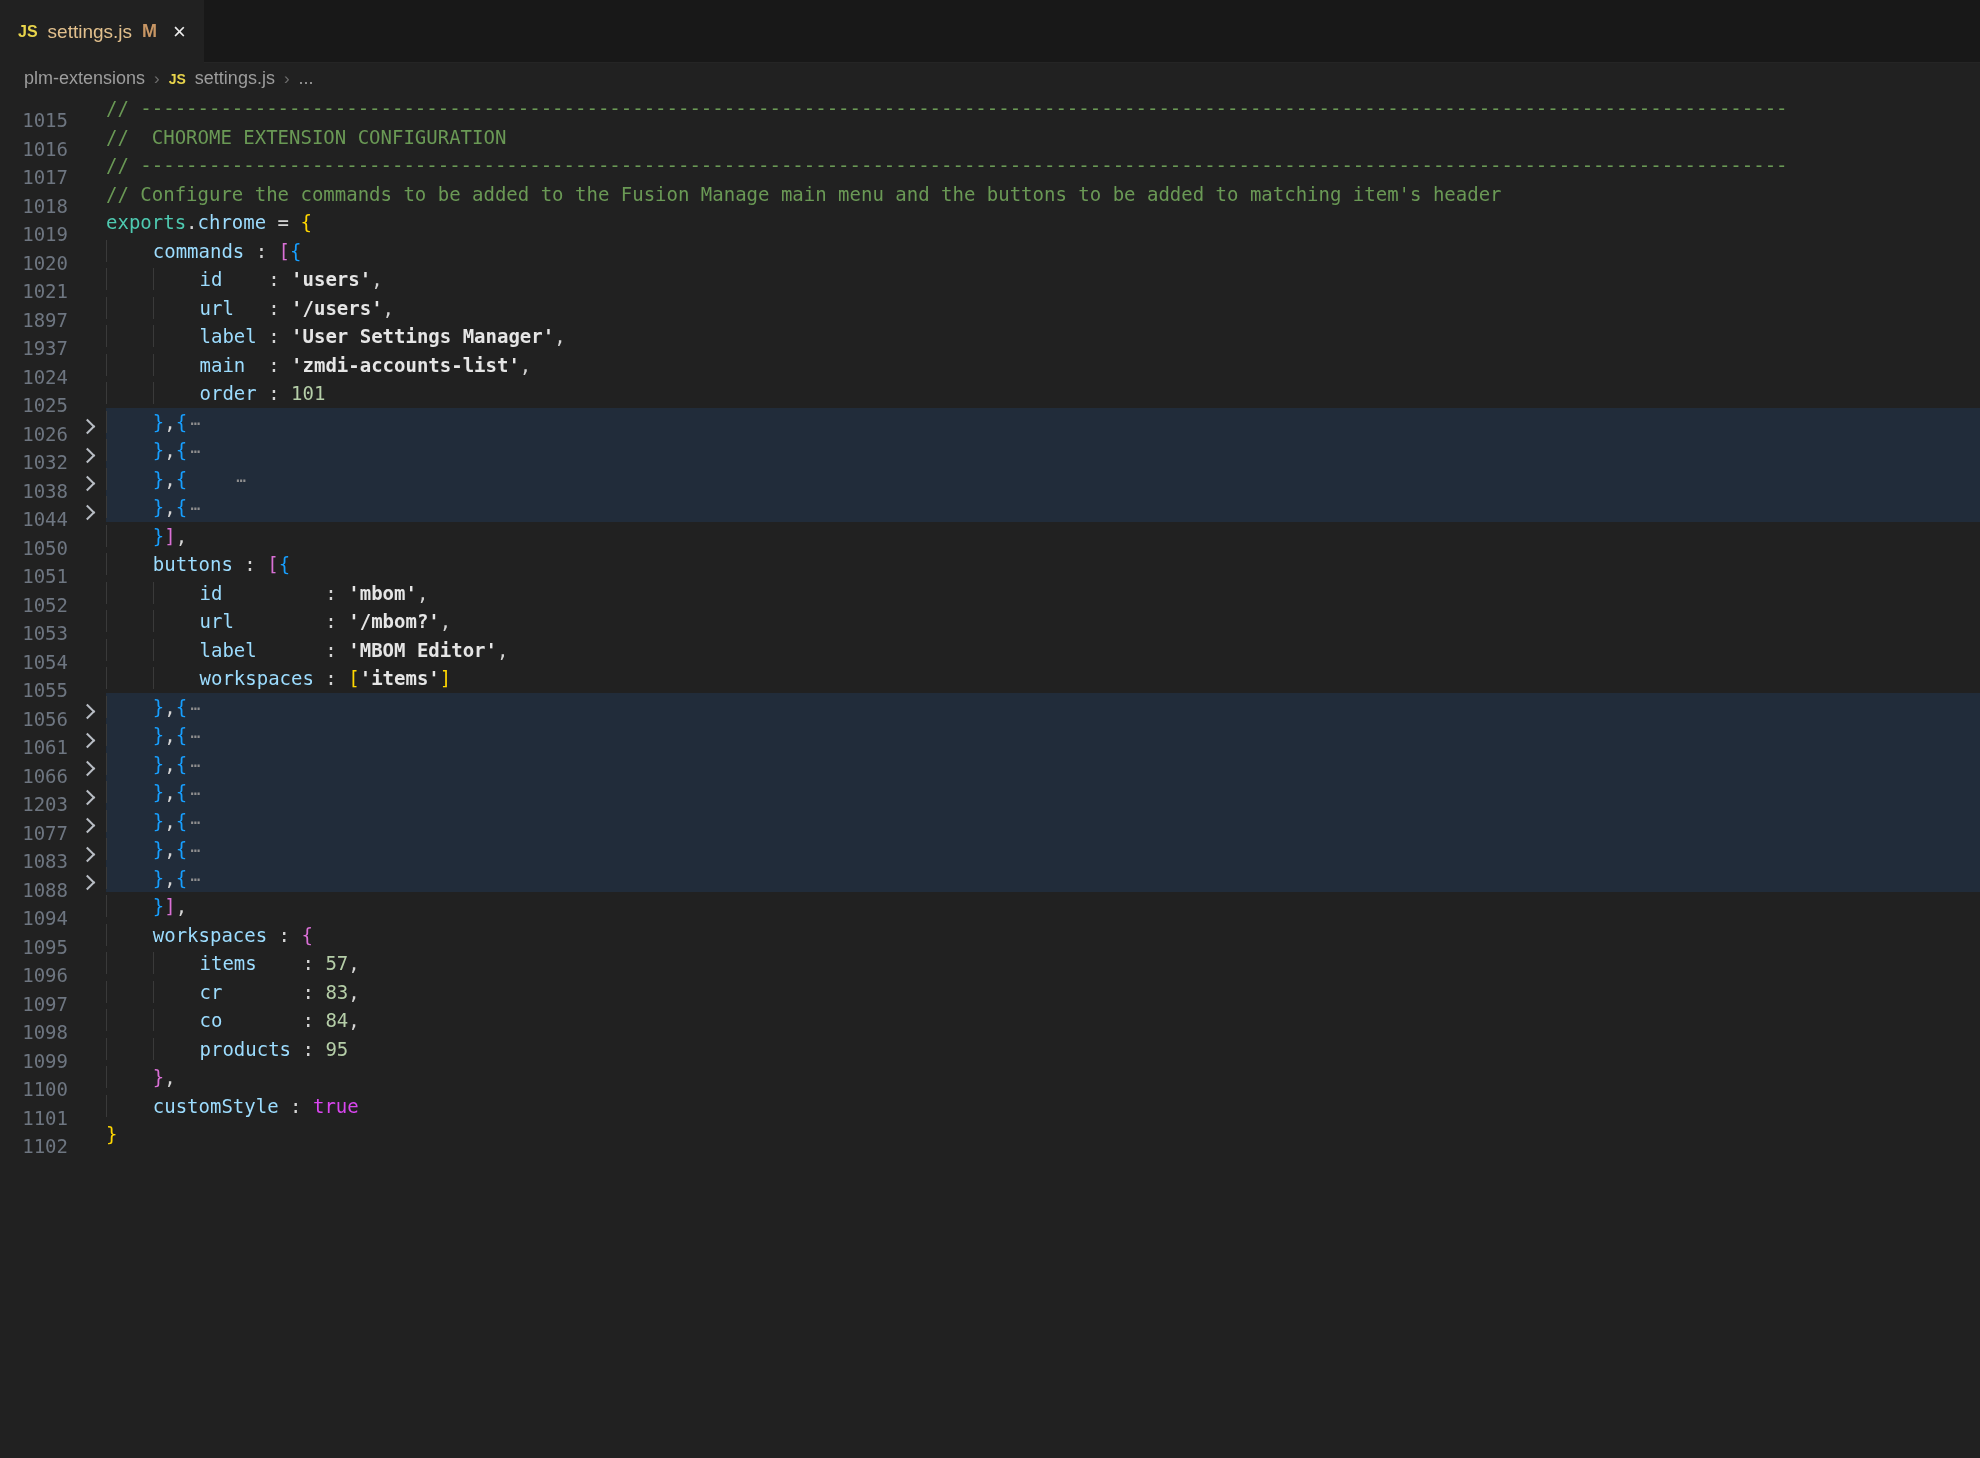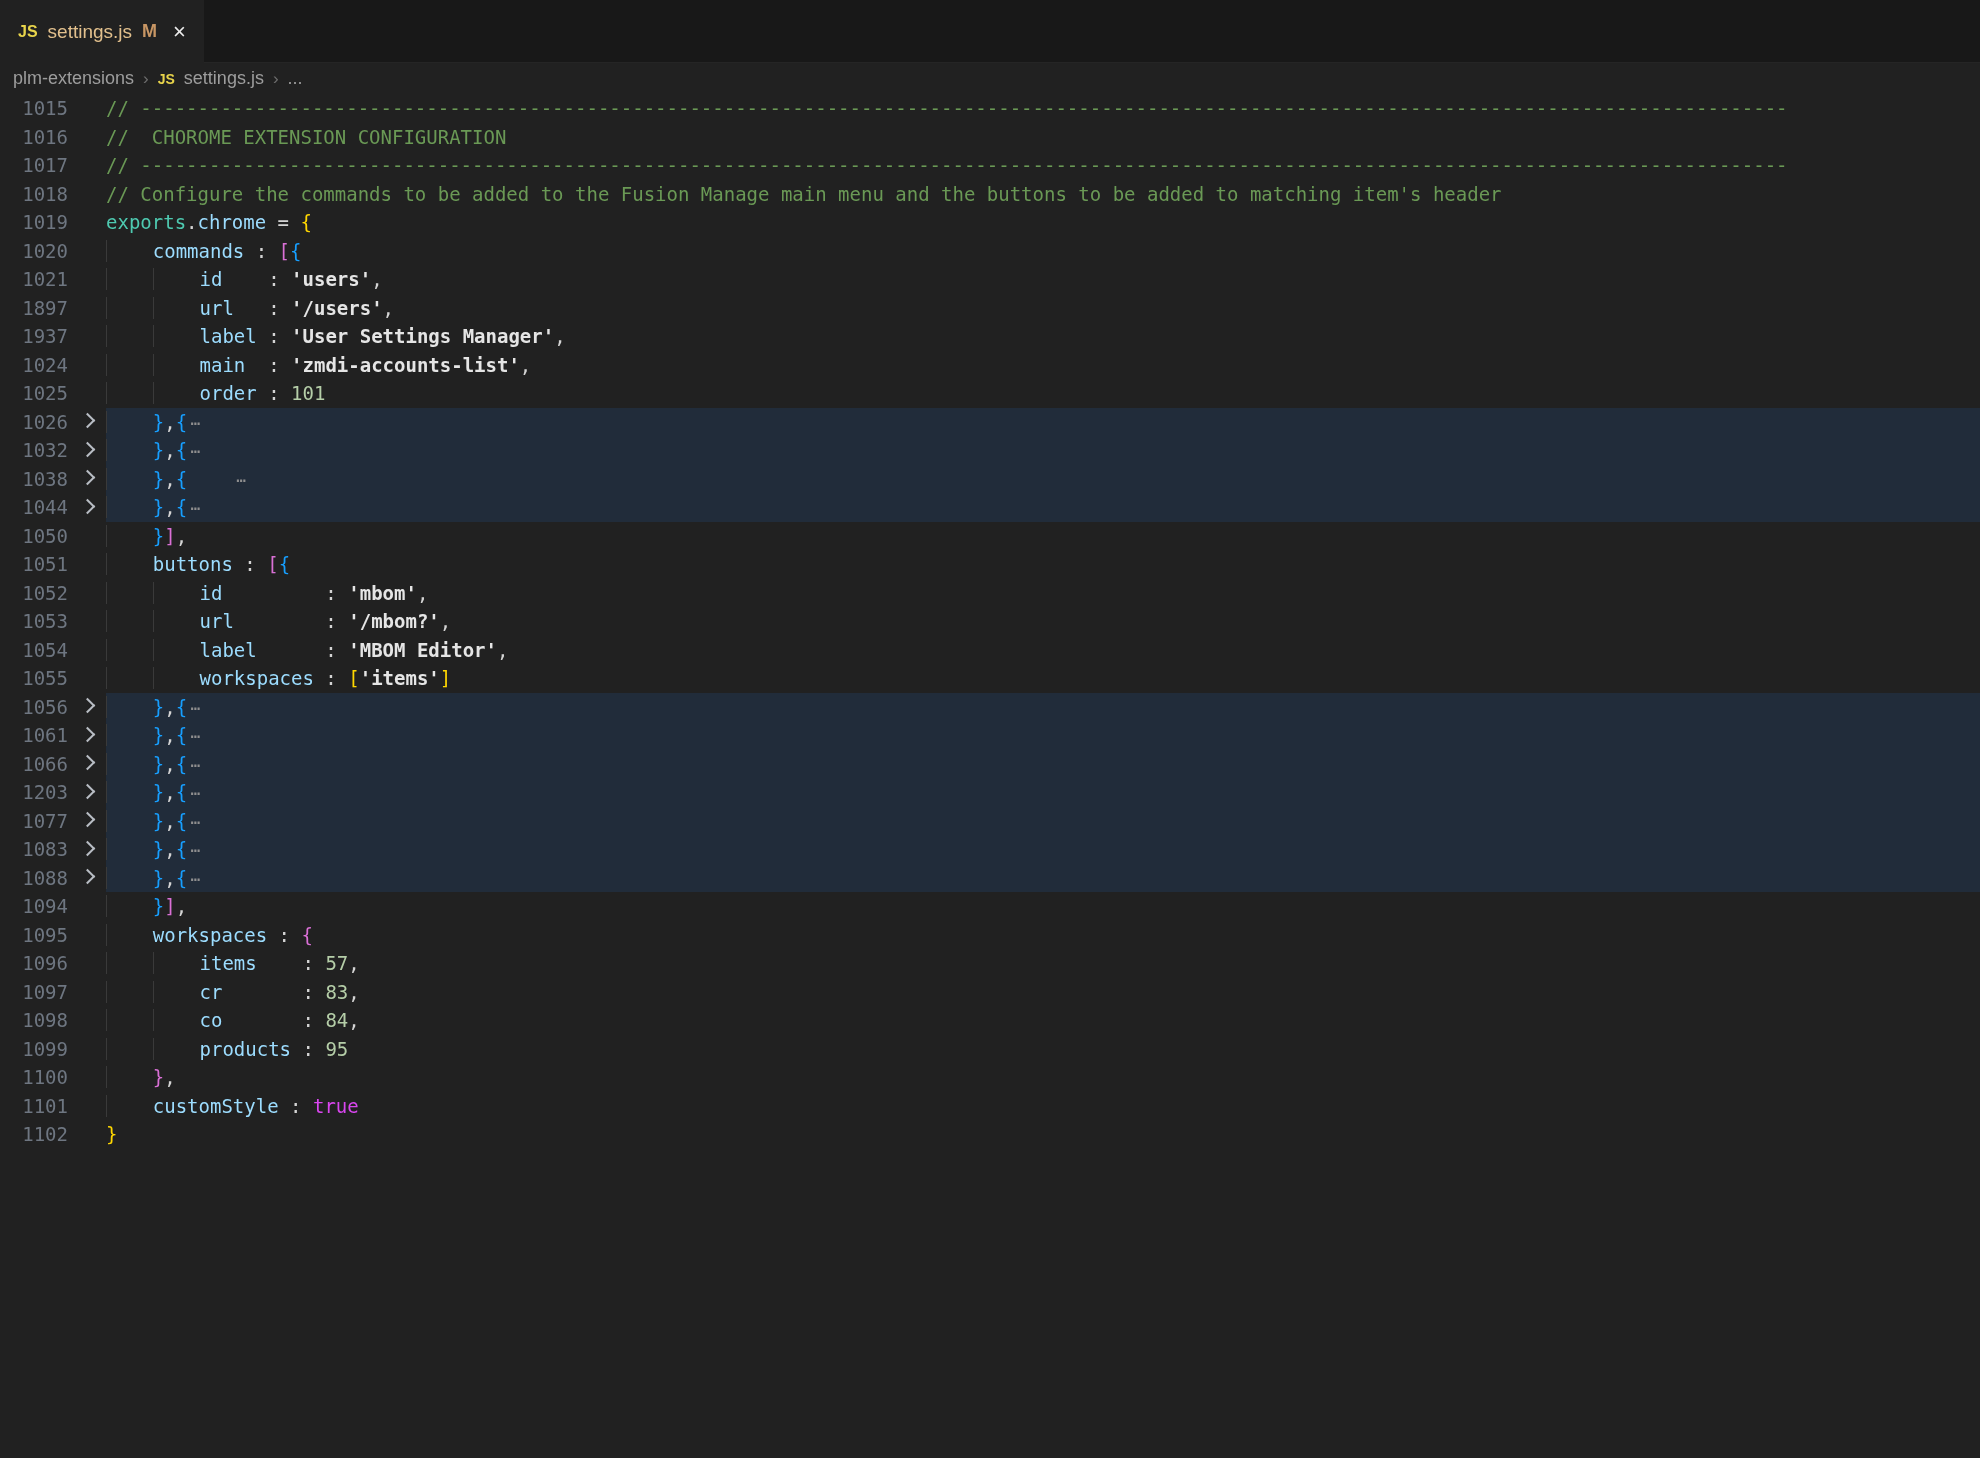--- a/index.html
+++ b/index.html
@@ -8,28 +8,28 @@
   
   .tabbar{height:63px;background:#181818;display:flex;align-items:stretch;}
   .tab{background:#212121;display:flex;align-items:center;padding:0 18px;gap:10px;cursor:pointer;}
   .tab-js{color:#e8d44b;font-weight:bold;font-size:16px;letter-spacing:0;}
   .tab-title{color:#e2c08d;font-size:19px;}
   .tab-mod{color:#c89664;font-size:18px;font-weight:bold;}
   .tab-close{color:#ececec;font-size:22px;margin-left:6px;line-height:1;}
   .tabbar-rest{flex:1;background:#181818;border-bottom:1px solid #252525;}
 
   
-  .breadcrumb{height:31px;background:#212121;display:flex;align-items:center;padding-left:13px;gap:9px;font-size:18px;color:#9d9d9d;}
+  .breadcrumb{height:31px;background:#212121;display:flex;align-items:center;padding-left:24px;gap:9px;font-size:18px;color:#9d9d9d;}
   .crumb-sep{color:#6e6e6e;font-size:17px;}
   .bc-js{color:#e8d44b;font-weight:bold;font-size:14px;}
 
   
   .editor{font-family:"DejaVu Sans Mono", monospace;font-size:19px;line-height:28.5px;}
   .row{display:flex;height:28.5px;}
-  .gutter{width:106px;flex:none;display:flex;}
+  .gutter{width:106px;flex:none;display:flex;margin-top:12px;}
   .lnum{width:68px;flex:none;text-align:right;color:#6e7681;user-select:none;}
   .foldzone{width:38px;flex:none;display:flex;align-items:center;justify-content:center;}
   .chev{width:9px;height:9px;border-right:2px solid #b8bdc4;border-bottom:2px solid #b8bdc4;transform:rotate(-45deg);margin-bottom:2px;}
   .content{flex:1;margin:0;white-space:pre;overflow:hidden;color:#d4d4d4;}
   .row.sel .content{background:#212c3a;}
   .ig{border-left:1px solid #3a3a3a;}
 
   .tk-cmt{color:#6a9955;}
   .tk-prop{color:#9cdcfe;text-align:right;}
   .tk-exp{color:#4ec9b0;}

